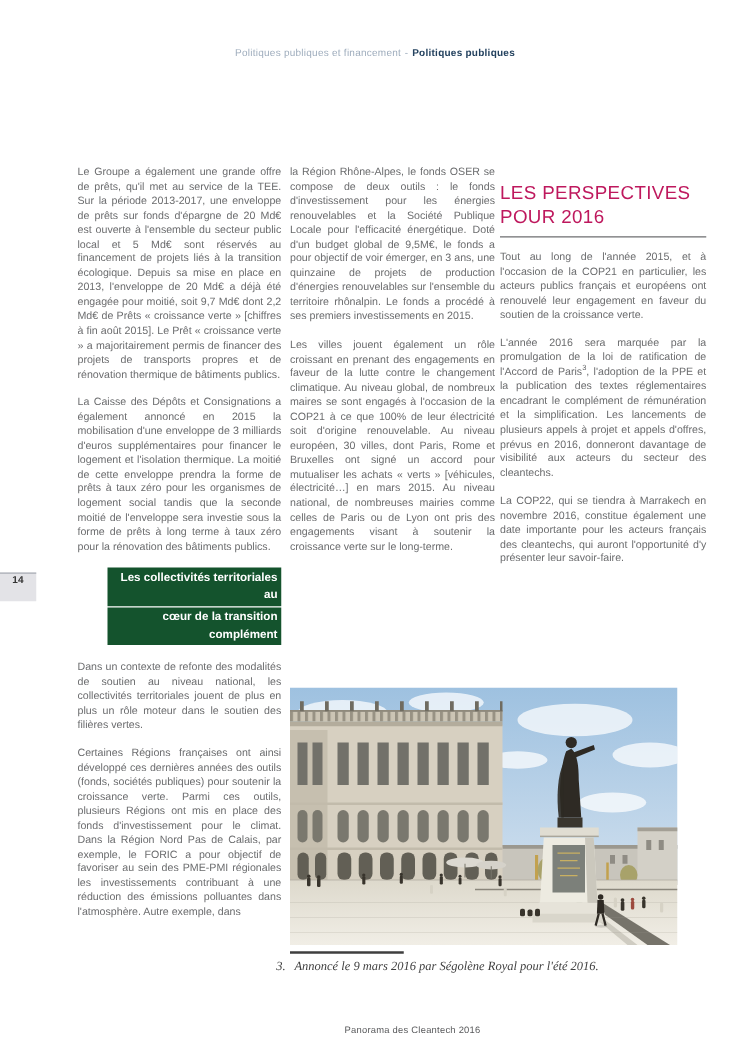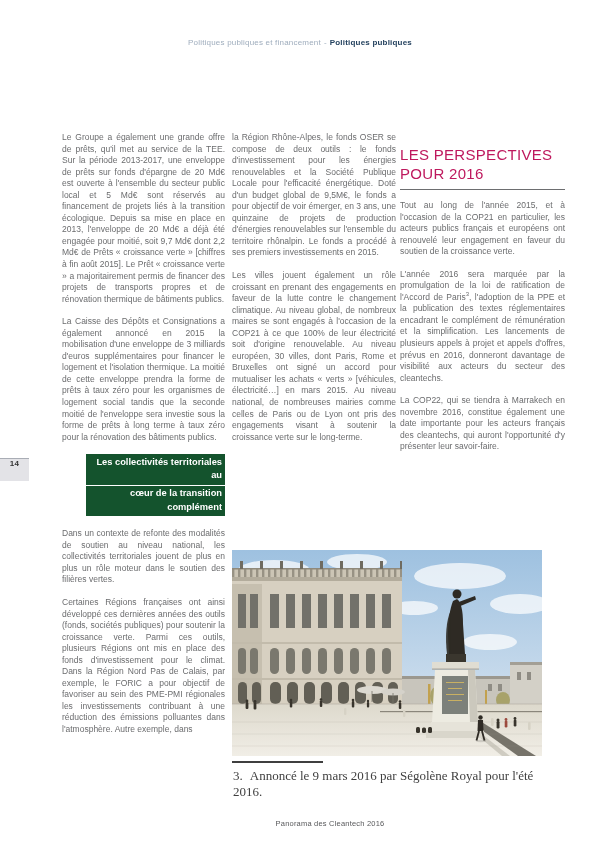--- a/index.html
+++ b/index.html
@@ -35,22 +35,22 @@
     letter-spacing:.3px;margin:0 0 6px 0;text-align:left;
   }
   .persp-rule{border:0;border-top:1px solid #6d6e70;margin:0 0 10px 0;}
   sup.fnref{vertical-align:super;font-size:6px;line-height:0;}
   
   .photo{position:absolute;left:232px;top:550px;width:310px;height:206px;margin:0;}
   .photo svg{display:block;}
   
   .footnote-rule{position:absolute;left:232px;top:761px;width:91px;height:2px;background:#3f3f3f;}
   .footnote{
-    position:absolute;left:233px;top:768px;width:330px;
-    font-family:"Liberation Serif",serif;font-size:13px;color:#3f3f3f;
+    position:absolute;left:221px;top:768px;width:330px;
+    font-family:"Liberation Serif",serif;font-size:10px;color:#3f3f3f;font-style:italic;
   }
   .footnote .fn-marker{margin-right:7px;}
   
   .page-num-tab{
     position:absolute;left:0;top:410px;width:29px;height:22px;
     background:#e3e3e7;border-top:1px solid #a9adb5;
     display:flex;align-items:flex-start;justify-content:center;margin-top:48px;
   }
   .page-num-tab span{font-size:8px;font-weight:700;color:#333333;letter-spacing:.3px;}
   

